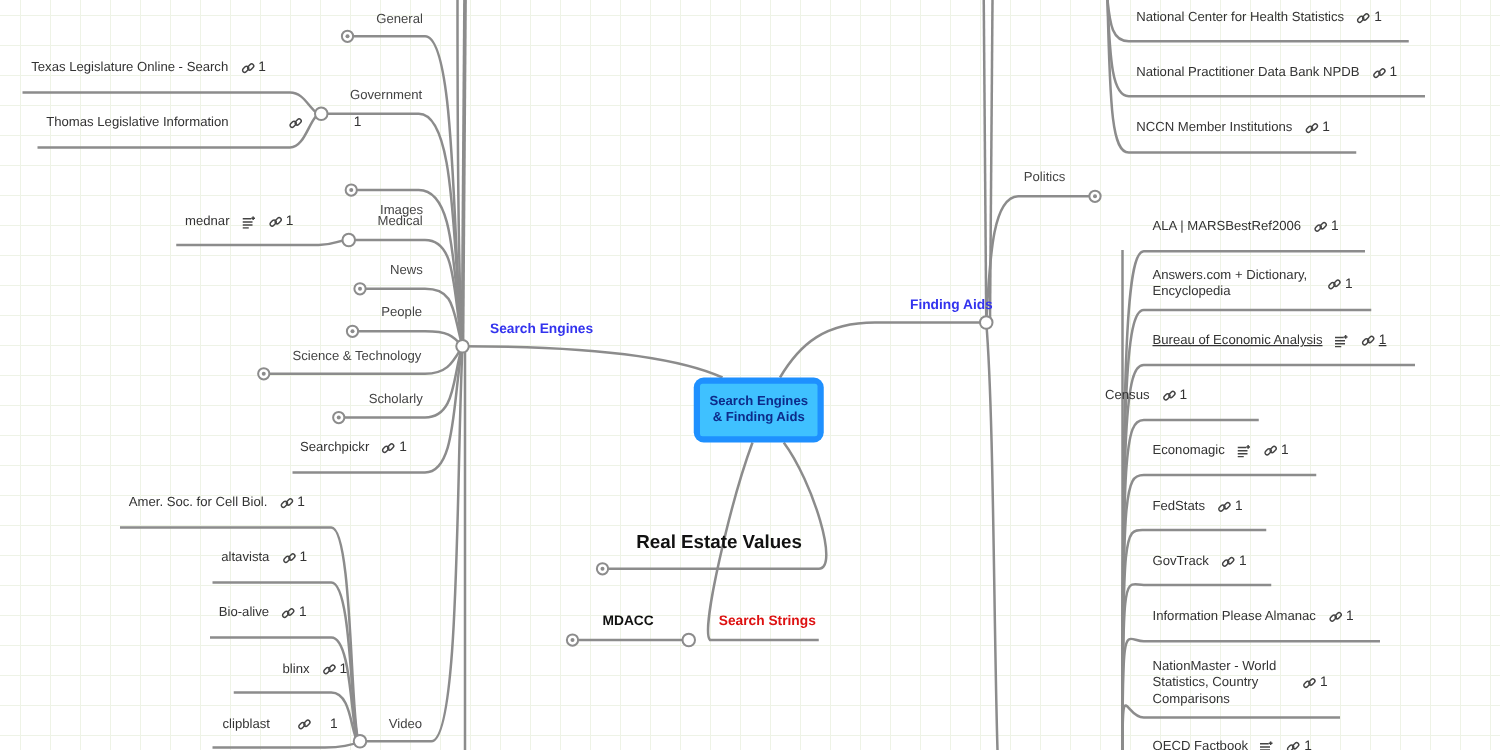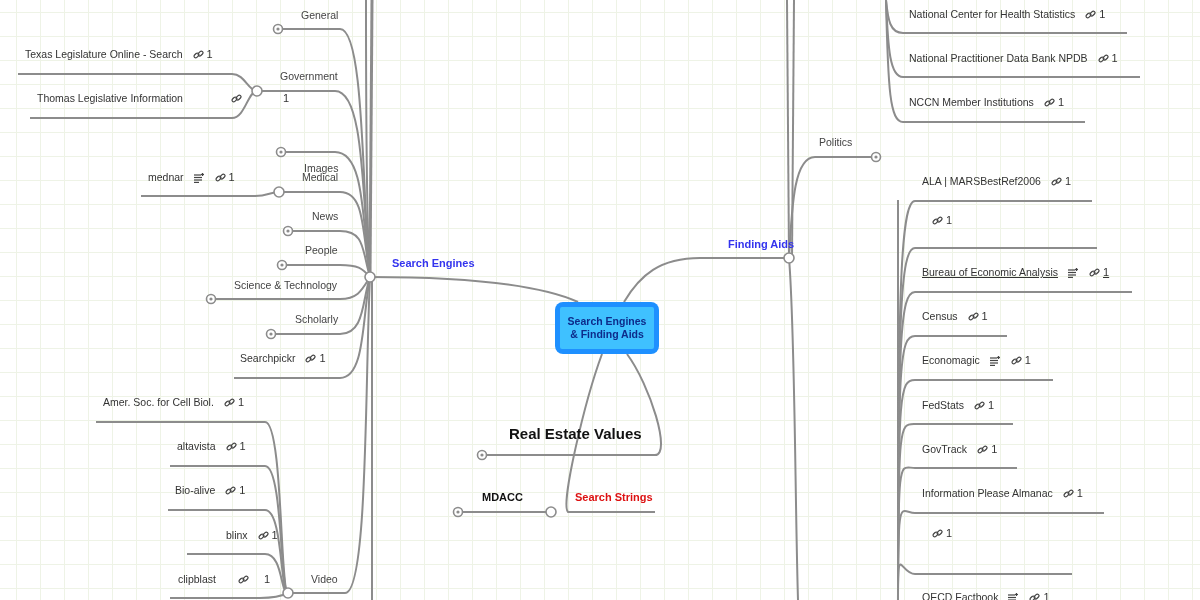--- a/index.html
+++ b/index.html
@@ -328,20 +328,21 @@
       <svg width="11" height="11" viewBox="0 0 12 12">
         <g fill="none" stroke="#444" stroke-width="1.3">
           <rect x="0.8" y="5.2" width="6" height="3.6" rx="1.8" transform="rotate(-45 3.8 7)"></rect>
           <rect x="5.2" y="3.2" width="6" height="3.6" rx="1.8" transform="rotate(-45 8.2 5)"></rect>
         </g>
       </svg>
     </span>
   <span class="cnt">1</span>
 </div>
 <div class="item" style="left:922px;top:214px;">
+  <span class="t wrap" style="width:130px;">Answers.com + Dictionary, Encyclopedia</span>
   <span class="ico">
       <svg width="11" height="11" viewBox="0 0 12 12">
         <g fill="none" stroke="#444" stroke-width="1.3">
           <rect x="0.8" y="5.2" width="6" height="3.6" rx="1.8" transform="rotate(-45 3.8 7)"></rect>
           <rect x="5.2" y="3.2" width="6" height="3.6" rx="1.8" transform="rotate(-45 8.2 5)"></rect>
         </g>
       </svg>
     </span>
   <span class="cnt">1</span>
 </div>
@@ -362,21 +363,21 @@
   <span class="ico">
       <svg width="11" height="11" viewBox="0 0 12 12">
         <g fill="none" stroke="#444" stroke-width="1.3">
           <rect x="0.8" y="5.2" width="6" height="3.6" rx="1.8" transform="rotate(-45 3.8 7)"></rect>
           <rect x="5.2" y="3.2" width="6" height="3.6" rx="1.8" transform="rotate(-45 8.2 5)"></rect>
         </g>
       </svg>
     </span>
   <span class="cnt">1</span>
 </div>
-<div class="item" style="left:922px;top:310px;">
+<div class="item" style="left:884px;top:310px;">
   <span class="t">Census</span>
   <span class="ico">
       <svg width="11" height="11" viewBox="0 0 12 12">
         <g fill="none" stroke="#444" stroke-width="1.3">
           <rect x="0.8" y="5.2" width="6" height="3.6" rx="1.8" transform="rotate(-45 3.8 7)"></rect>
           <rect x="5.2" y="3.2" width="6" height="3.6" rx="1.8" transform="rotate(-45 8.2 5)"></rect>
         </g>
       </svg>
     </span>
   <span class="cnt">1</span>
@@ -435,20 +436,21 @@
       <svg width="11" height="11" viewBox="0 0 12 12">
         <g fill="none" stroke="#444" stroke-width="1.3">
           <rect x="0.8" y="5.2" width="6" height="3.6" rx="1.8" transform="rotate(-45 3.8 7)"></rect>
           <rect x="5.2" y="3.2" width="6" height="3.6" rx="1.8" transform="rotate(-45 8.2 5)"></rect>
         </g>
       </svg>
     </span>
   <span class="cnt">1</span>
 </div>
 <div class="item" style="left:922px;top:527px;">
+  <span class="t wrap" style="width:110px;">NationMaster - World Statistics, Country Comparisons</span>
   <span class="ico">
       <svg width="11" height="11" viewBox="0 0 12 12">
         <g fill="none" stroke="#444" stroke-width="1.3">
           <rect x="0.8" y="5.2" width="6" height="3.6" rx="1.8" transform="rotate(-45 3.8 7)"></rect>
           <rect x="5.2" y="3.2" width="6" height="3.6" rx="1.8" transform="rotate(-45 8.2 5)"></rect>
         </g>
       </svg>
     </span>
   <span class="cnt">1</span>
 </div>

